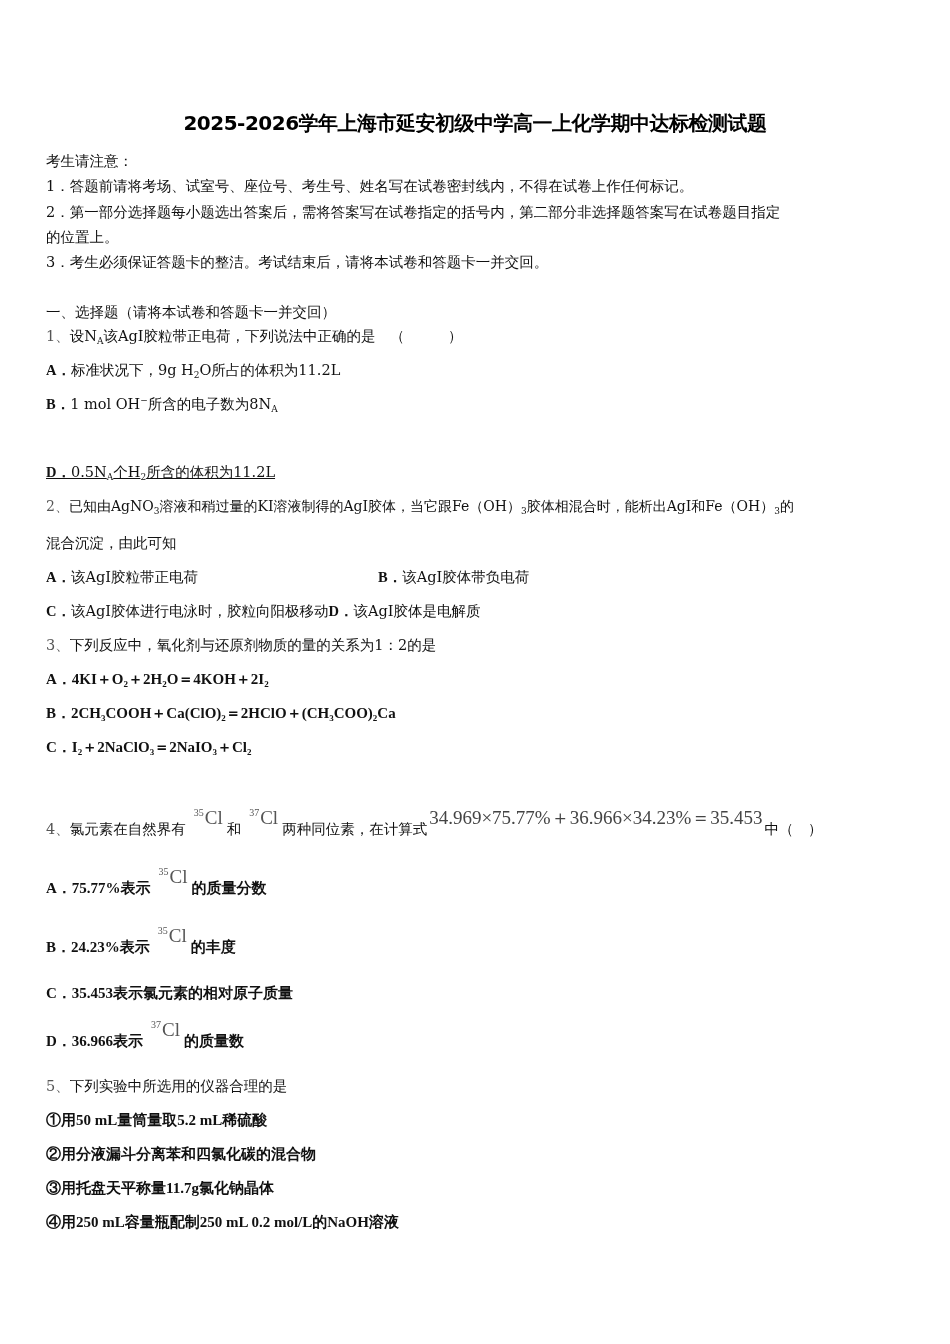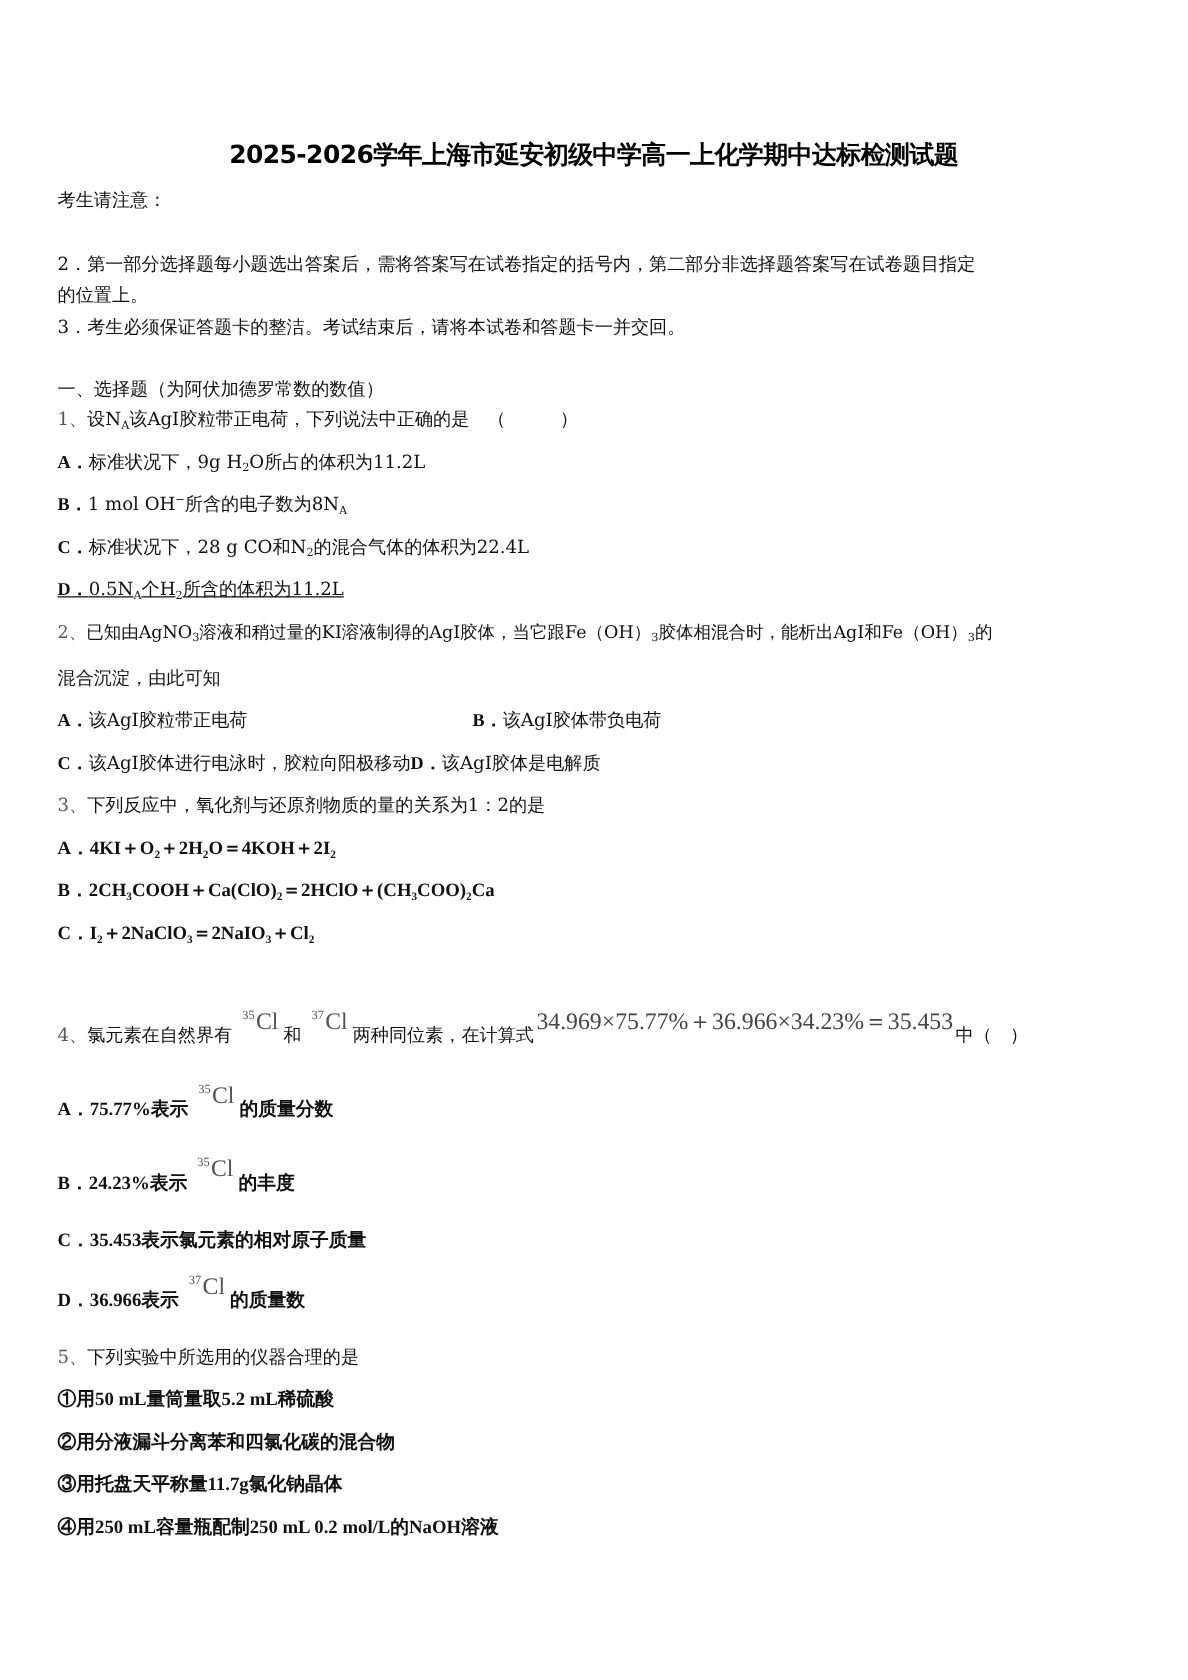--- a/index.html
+++ b/index.html
@@ -36,37 +36,35 @@
     .colB { position: absolute; left: 378px; }
   </style>
 </head>
 <body>
 
 <div class="page">
 
   <div class="title">2025-2026学年上海市延安初级中学高一上化学期中达标检测试题</div>
 
   <div class="line" style="top:151px;">考生请注意：</div>
+  <div class="line" style="top:176px;">1．答题前请将考场、试室号、座位号、考生号、姓名写在试卷密封线内，不得在试卷上作任何标记。</div>
   <div class="line" style="top:202px;">2．第一部分选择题每小题选出答案后，需将答案写在试卷指定的括号内，第二部分非选择题答案写在试卷题目指定</div>
   <div class="line" style="top:227px;">的位置上。</div>
   <div class="line" style="top:252px;">3．考生必须保证答题卡的整洁。考试结束后，请将本试卷和答题卡一并交回。</div>
 
-  <div class="line" style="top:302px;">一、选择题（为阿伏加德罗常数的数值）</div>
+  <div class="line" style="top:302px;">一、选择题（请将本试卷和答题卡一并交回）</div>
 
   <div class="line" style="top:326px;">
     <span class="gray">1、</span><span>设N</span><sub>A</sub><span>该AgI胶粒带正电荷，下列说法中正确的是　（　　　）</span>
   </div>
   <div class="line" style="top:360px;">
     <span class="lbl">A．</span><span>标准状况下，9g H</span><sub>2</sub><span>O所占的体积为11.2L</span>
   </div>
   <div class="line" style="top:394px;">
     <span class="lbl">B．</span><span>1 mol OH</span><sup>−</sup><span>所含的电子数为8N</span><sub>A</sub>
-  </div>
-  <div class="line" style="top:428px;">
-    <span class="lbl">C．</span><span>标准状况下，28 g CO和N</span><sub>2</sub><span>的混合气体的体积为22.4L</span>
   </div>
   <div class="line" style="top:462px;text-decoration:underline;">
     <span class="lbl">D．</span><span>0.5N</span><sub>A</sub><span>个H</span><sub>2</sub><span>所含的体积为11.2L</span>
   </div>
 
   <div class="line" style="top:496px; font-size:14px;">
     <span class="gray">2、</span><span>已知由AgNO</span><sub>3</sub><span>溶液和稍过量的KI溶液制得的AgI胶体，当它跟Fe（OH）</span><sub>3</sub><span>胶体相混合时，能析出AgI和Fe（OH）</span><sub>3</sub><span>的</span>
   </div>
   <div class="line" style="top:533px;">混合沉淀，由此可知</div>
   <div class="line" style="top:567px; width:860px;">

